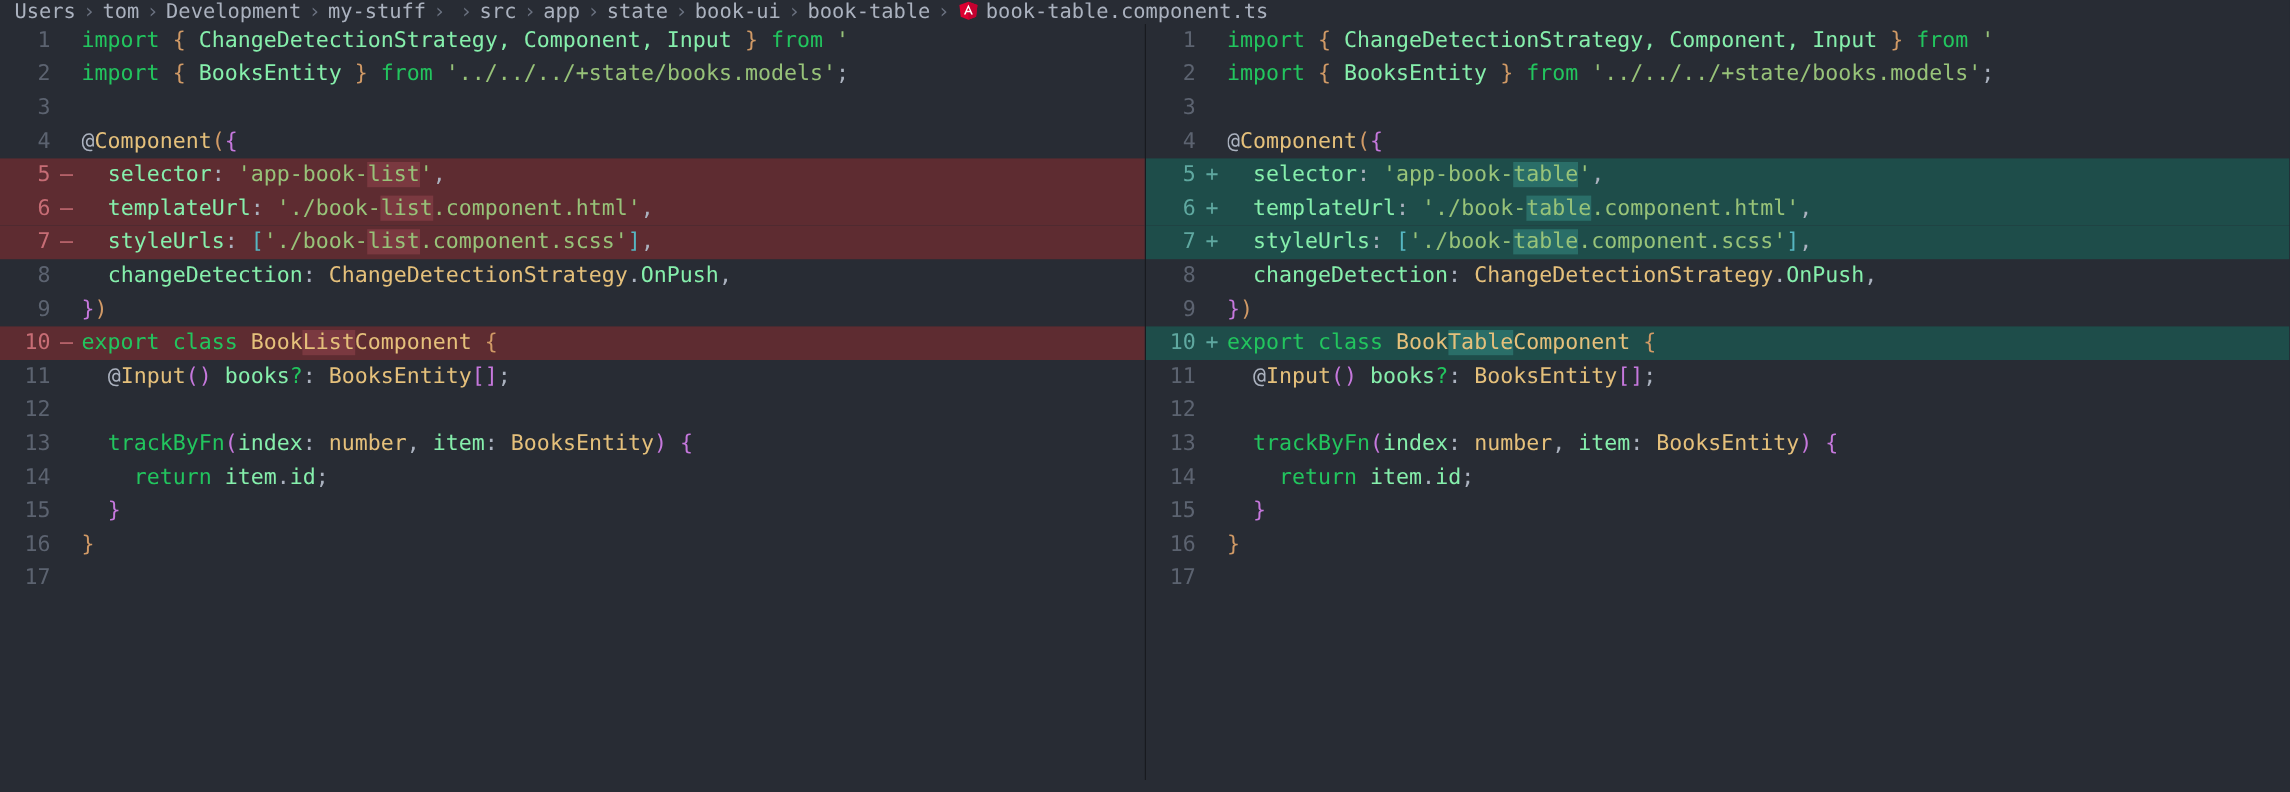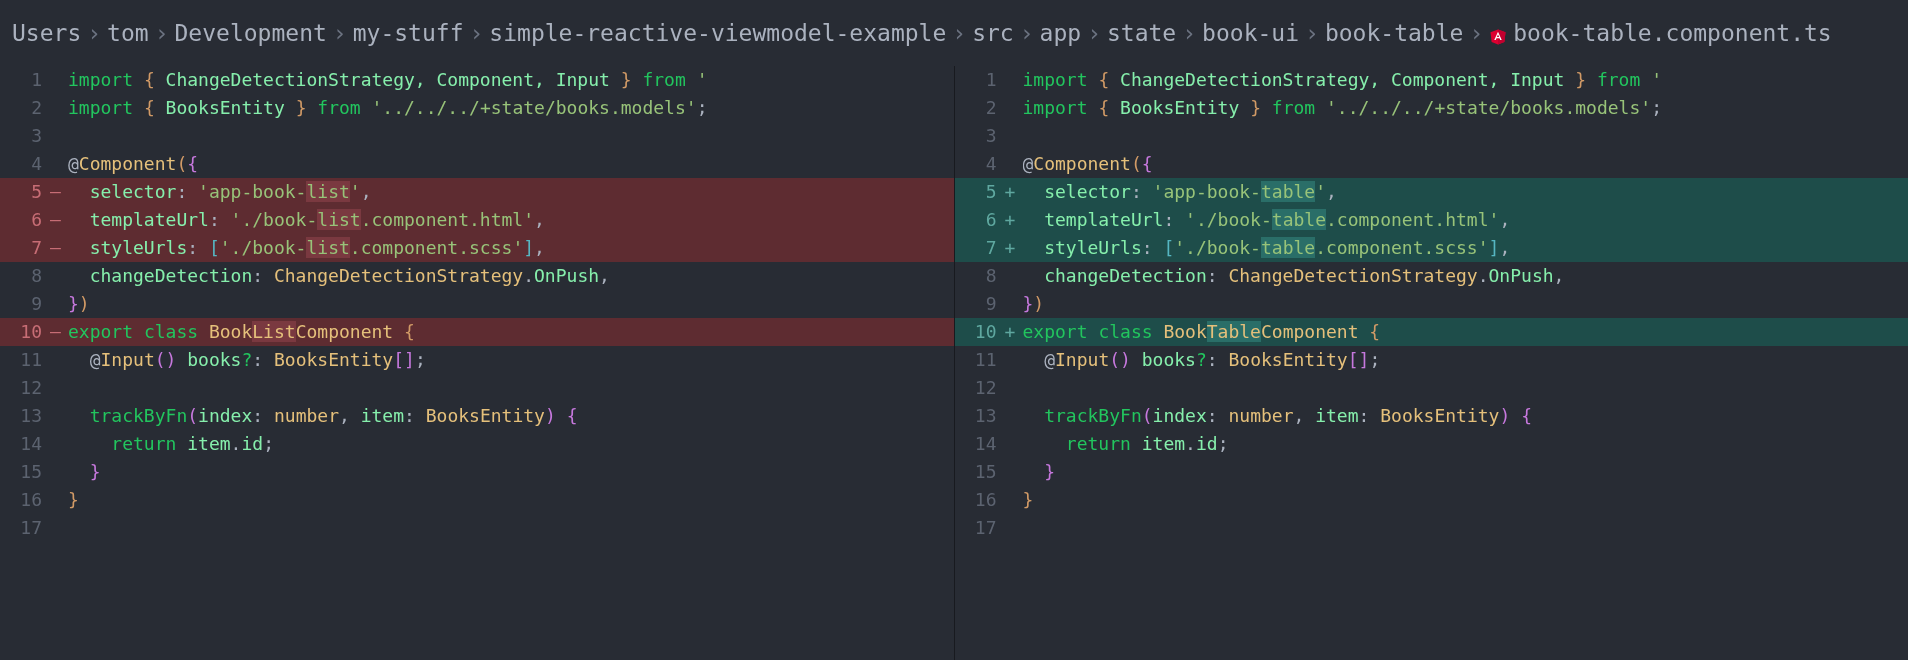--- a/index.html
+++ b/index.html
@@ -11,23 +11,23 @@
       font-family: 'Menlo', 'Monaco', 'Consolas', monospace;
       background: #282c34;
       color: #abb2bf;
       font-size: 18px;
       width: 1908px;
       height: 660px;
       overflow: hidden;
     }
     .breadcrumb {
       display: flex;
-      align-items: flex-end;
-      padding: 20px 12px;
-      font-size: 23px;
+      align-items: flex-start;
+      padding: 0 12px;
+      font-size: 17px;
       color: #8b949e;
       background: #282c34;
       white-space: nowrap;
     }
     .breadcrumb-item {
       color: #abb2bf;
     }
     .breadcrumb-sep {
       color: #6b7280;
       margin: 0 6px;
@@ -117,21 +117,20 @@
 
 <div class="breadcrumb">
   <span class="breadcrumb-item">Users</span>
   <span class="breadcrumb-sep">›</span>
   <span class="breadcrumb-item">tom</span>
   <span class="breadcrumb-sep">›</span>
   <span class="breadcrumb-item">Development</span>
   <span class="breadcrumb-sep">›</span>
   <span class="breadcrumb-item">my-stuff</span>
   <span class="breadcrumb-sep">›</span>
-  <span class="breadcrumb-item">simple-reactive-viewmodel-example</span>
   <span class="breadcrumb-sep">›</span>
   <span class="breadcrumb-item">src</span>
   <span class="breadcrumb-sep">›</span>
   <span class="breadcrumb-item">app</span>
   <span class="breadcrumb-sep">›</span>
   <span class="breadcrumb-item">state</span>
   <span class="breadcrumb-sep">›</span>
   <span class="breadcrumb-item">book-ui</span>
   <span class="breadcrumb-sep">›</span>
   <span class="breadcrumb-item">book-table</span>

